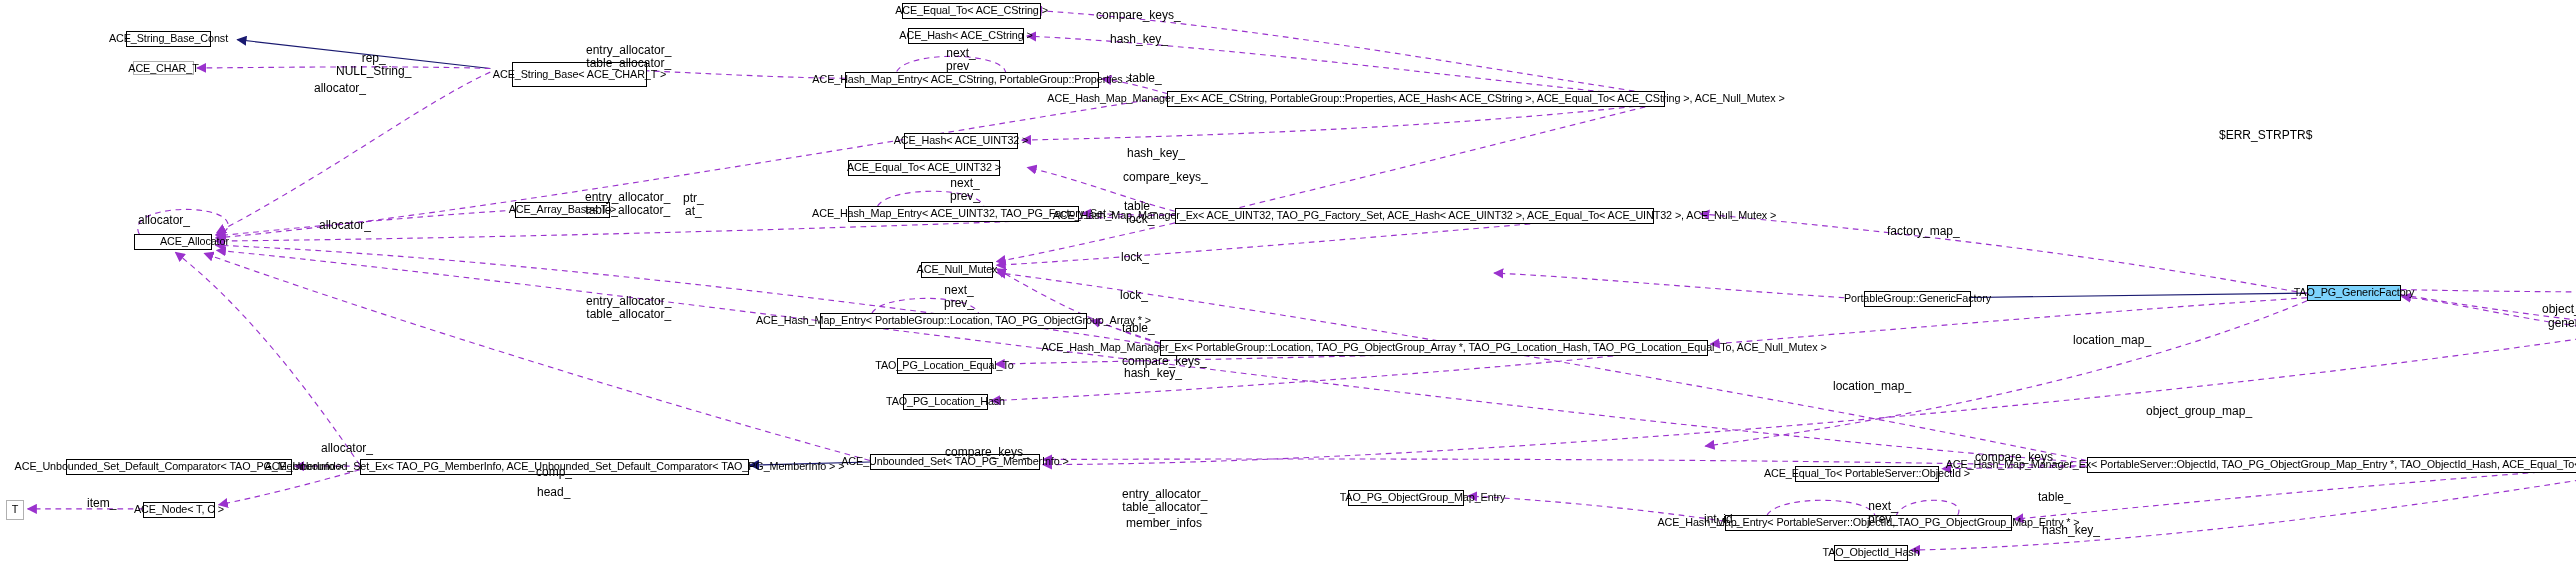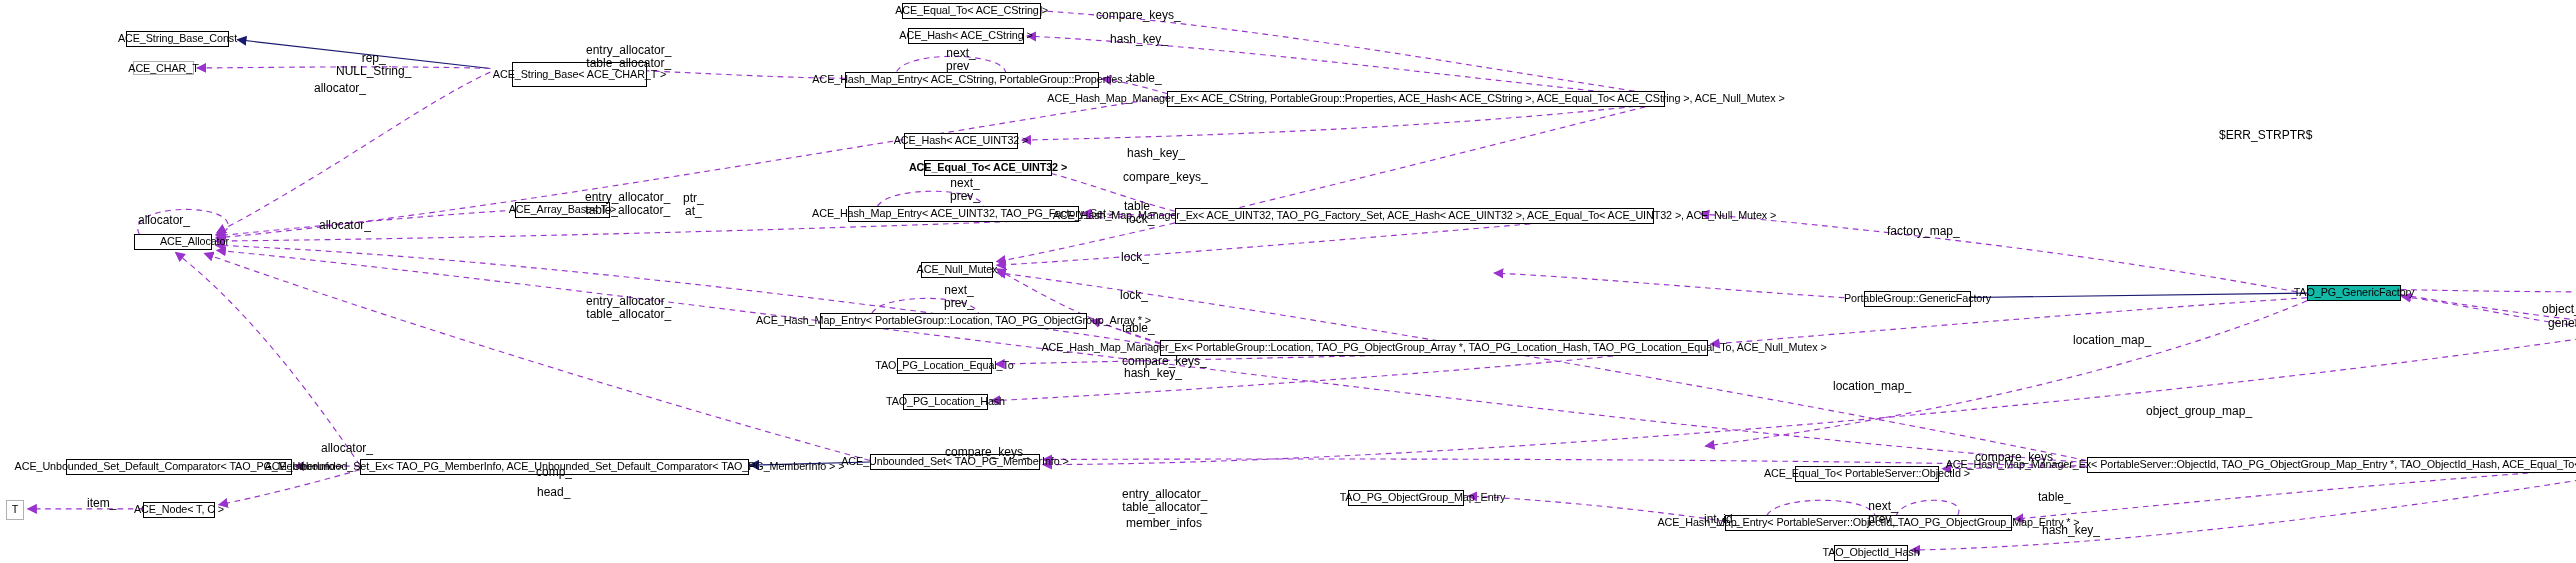--- a/index.html
+++ b/index.html
@@ -32,21 +32,21 @@
     font-size: 10.8px;
     line-height: 1;
     white-space: nowrap;
     display: flex;
     align-items: center;
     justify-content: center;
     padding: 0 4.1px;
     letter-spacing: -0.1px;
   }
   .node.gray {
-    background: #14b8a6;
+    background: #7dd3fc;
   }
   .node.light {
     border: 1px solid #b0b0b0;
     background: #ffffff;
   }
   .edge-label {
     position: absolute;
     font-size: 12px;
     color: #000000;
     white-space: nowrap;
@@ -139,31 +139,31 @@
       <path d="M 5167,895 C 4600,900 4100,905 3770,910"></path>
       <path d="M 5167,900 C 4700,930 4200,980 3910,1008"></path>
       <path d="M 5167,906 C 4600,1000 4100,1060 3709,1068"></path>
       <path d="M 3348,1012 C 3200,990 3000,970 2849,963"></path>
       <path d="M 3430,1000 C 3450,962 3620,962 3638,998 C 3644,1008 3632,1012 3620,1011"></path>
       <path d="M 3800,1000 C 3820,962 3700,962 3682,998 C 3676,1008 3688,1012 3700,1011"></path>
     </g>
   </svg>
 
   <div id="node-layer">
-      <div class="node" style="left: 126px; top: 31px; width: 103px; height: 15.5px;">ACE_String_Base_Const</div>
+      <div class="node" style="left: 126px; top: 31px; width: 85px; height: 15.5px;">ACE_String_Base_Const</div>
       <div class="node light" style="left: 133px; top: 61px; width: 61px; height: 14.4px;">ACE_CHAR_T</div>
       <div class="node" style="left: 512px; top: 62px; width: 135px; height: 25px; text-align: center;">ACE_String_Base&lt; ACE_CHAR_T &gt;</div>
       <div class="node" style="left: 134px; top: 234px; width: 78px; height: 15.5px; padding-left: 47px;">ACE_Allocator</div>
       <div class="node" style="left: 515px; top: 202px; width: 95px; height: 15.5px;">ACE_Array_Base&lt; T &gt;</div>
       <div class="node" style="left: 902px; top: 3.1px; width: 139px; height: 15.5px;">ACE_Equal_To&lt; ACE_CString &gt;</div>
       <div class="node" style="left: 908px; top: 28px; width: 116px; height: 15.5px;">ACE_Hash&lt; ACE_CString &gt;</div>
       <div class="node" style="left: 845px; top: 72px; width: 254px; height: 15.5px;">ACE_Hash_Map_Entry&lt; ACE_CString, PortableGroup::Properties &gt;</div>
       <div class="node" style="left: 1167px; top: 91px; width: 498px; height: 15.5px;">ACE_Hash_Map_Manager_Ex&lt; ACE_CString, PortableGroup::Properties, ACE_Hash&lt; ACE_CString &gt;, ACE_Equal_To&lt; ACE_CString &gt;, ACE_Null_Mutex &gt;</div>
       <div class="node" style="left: 904px; top: 133px; width: 114px; height: 15.5px;">ACE_Hash&lt; ACE_UINT32 &gt;</div>
-      <div class="node" style="left: 924px; top: 160px; width: 128px; height: 15.5px; font-weight: bold;">ACE_Equal_To&lt; ACE_UINT32 &gt;</div>
+      <div class="node" style="left: 848px; top: 160px; width: 152px; height: 15.5px;">ACE_Equal_To&lt; ACE_UINT32 &gt;</div>
       <div class="node" style="left: 848px; top: 206px; width: 231px; height: 15.5px;">ACE_Hash_Map_Entry&lt; ACE_UINT32, TAO_PG_Factory_Set &gt;</div>
       <div class="node" style="left: 1175px; top: 208px; width: 479px; height: 15.5px;">ACE_Hash_Map_Manager_Ex&lt; ACE_UINT32, TAO_PG_Factory_Set, ACE_Hash&lt; ACE_UINT32 &gt;, ACE_Equal_To&lt; ACE_UINT32 &gt;, ACE_Null_Mutex &gt;</div>
       <div class="node" style="left: 921px; top: 262px; width: 72px; height: 15.5px;">ACE_Null_Mutex</div>
       <div class="node" style="left: 820px; top: 313px; width: 267px; height: 15.5px;">ACE_Hash_Map_Entry&lt; PortableGroup::Location, TAO_PG_ObjectGroup_Array * &gt;</div>
       <div class="node" style="left: 1160px; top: 340px; width: 548px; height: 15.5px;">ACE_Hash_Map_Manager_Ex&lt; PortableGroup::Location, TAO_PG_ObjectGroup_Array *, TAO_PG_Location_Hash, TAO_PG_Location_Equal_To, ACE_Null_Mutex &gt;</div>
       <div class="node" style="left: 897px; top: 358px; width: 95px; height: 15.5px;">TAO_PG_Location_Equal_To</div>
       <div class="node" style="left: 903px; top: 394px; width: 85px; height: 15.5px;">TAO_PG_Location_Hash</div>
       <div class="node" style="left: 870px; top: 454px; width: 170px; height: 15.5px;">ACE_Unbounded_Set&lt; TAO_PG_MemberInfo &gt;</div>
       <div class="node" style="left: 66px; top: 459px; width: 226px; height: 15.5px;">ACE_Unbounded_Set_Default_Comparator&lt; TAO_PG_MemberInfo &gt;</div>
       <div class="node" style="left: 360px; top: 459px; width: 389px; height: 15.5px;">ACE_Unbounded_Set_Ex&lt; TAO_PG_MemberInfo, ACE_Unbounded_Set_Default_Comparator&lt; TAO_PG_MemberInfo &gt; &gt;</div>

